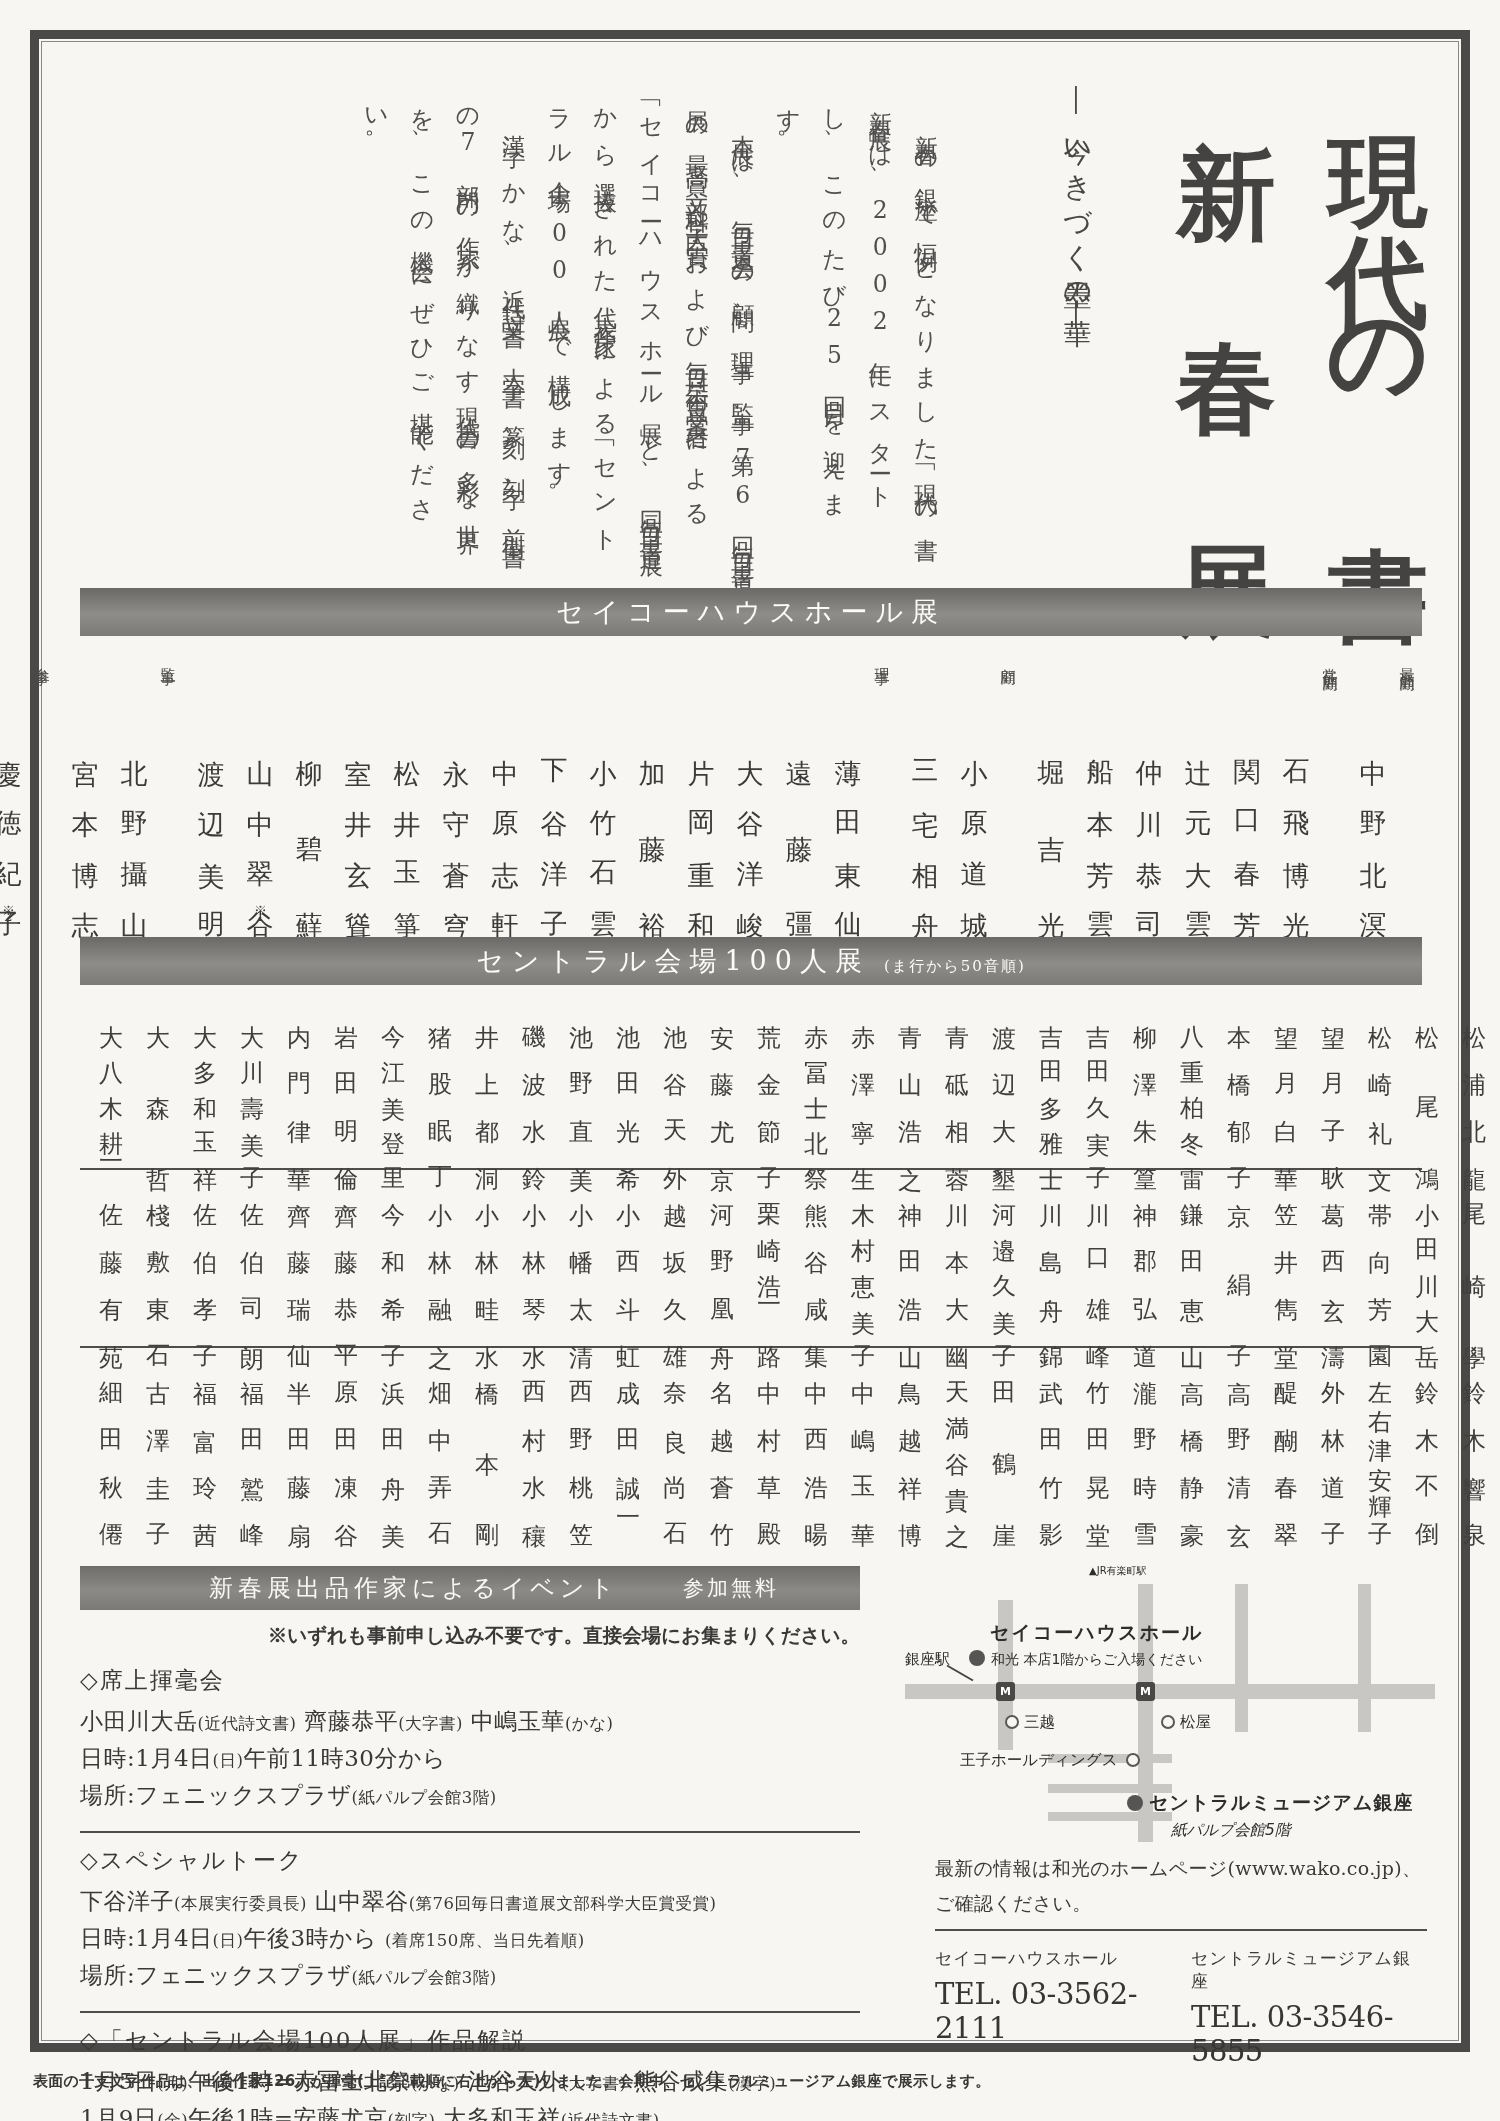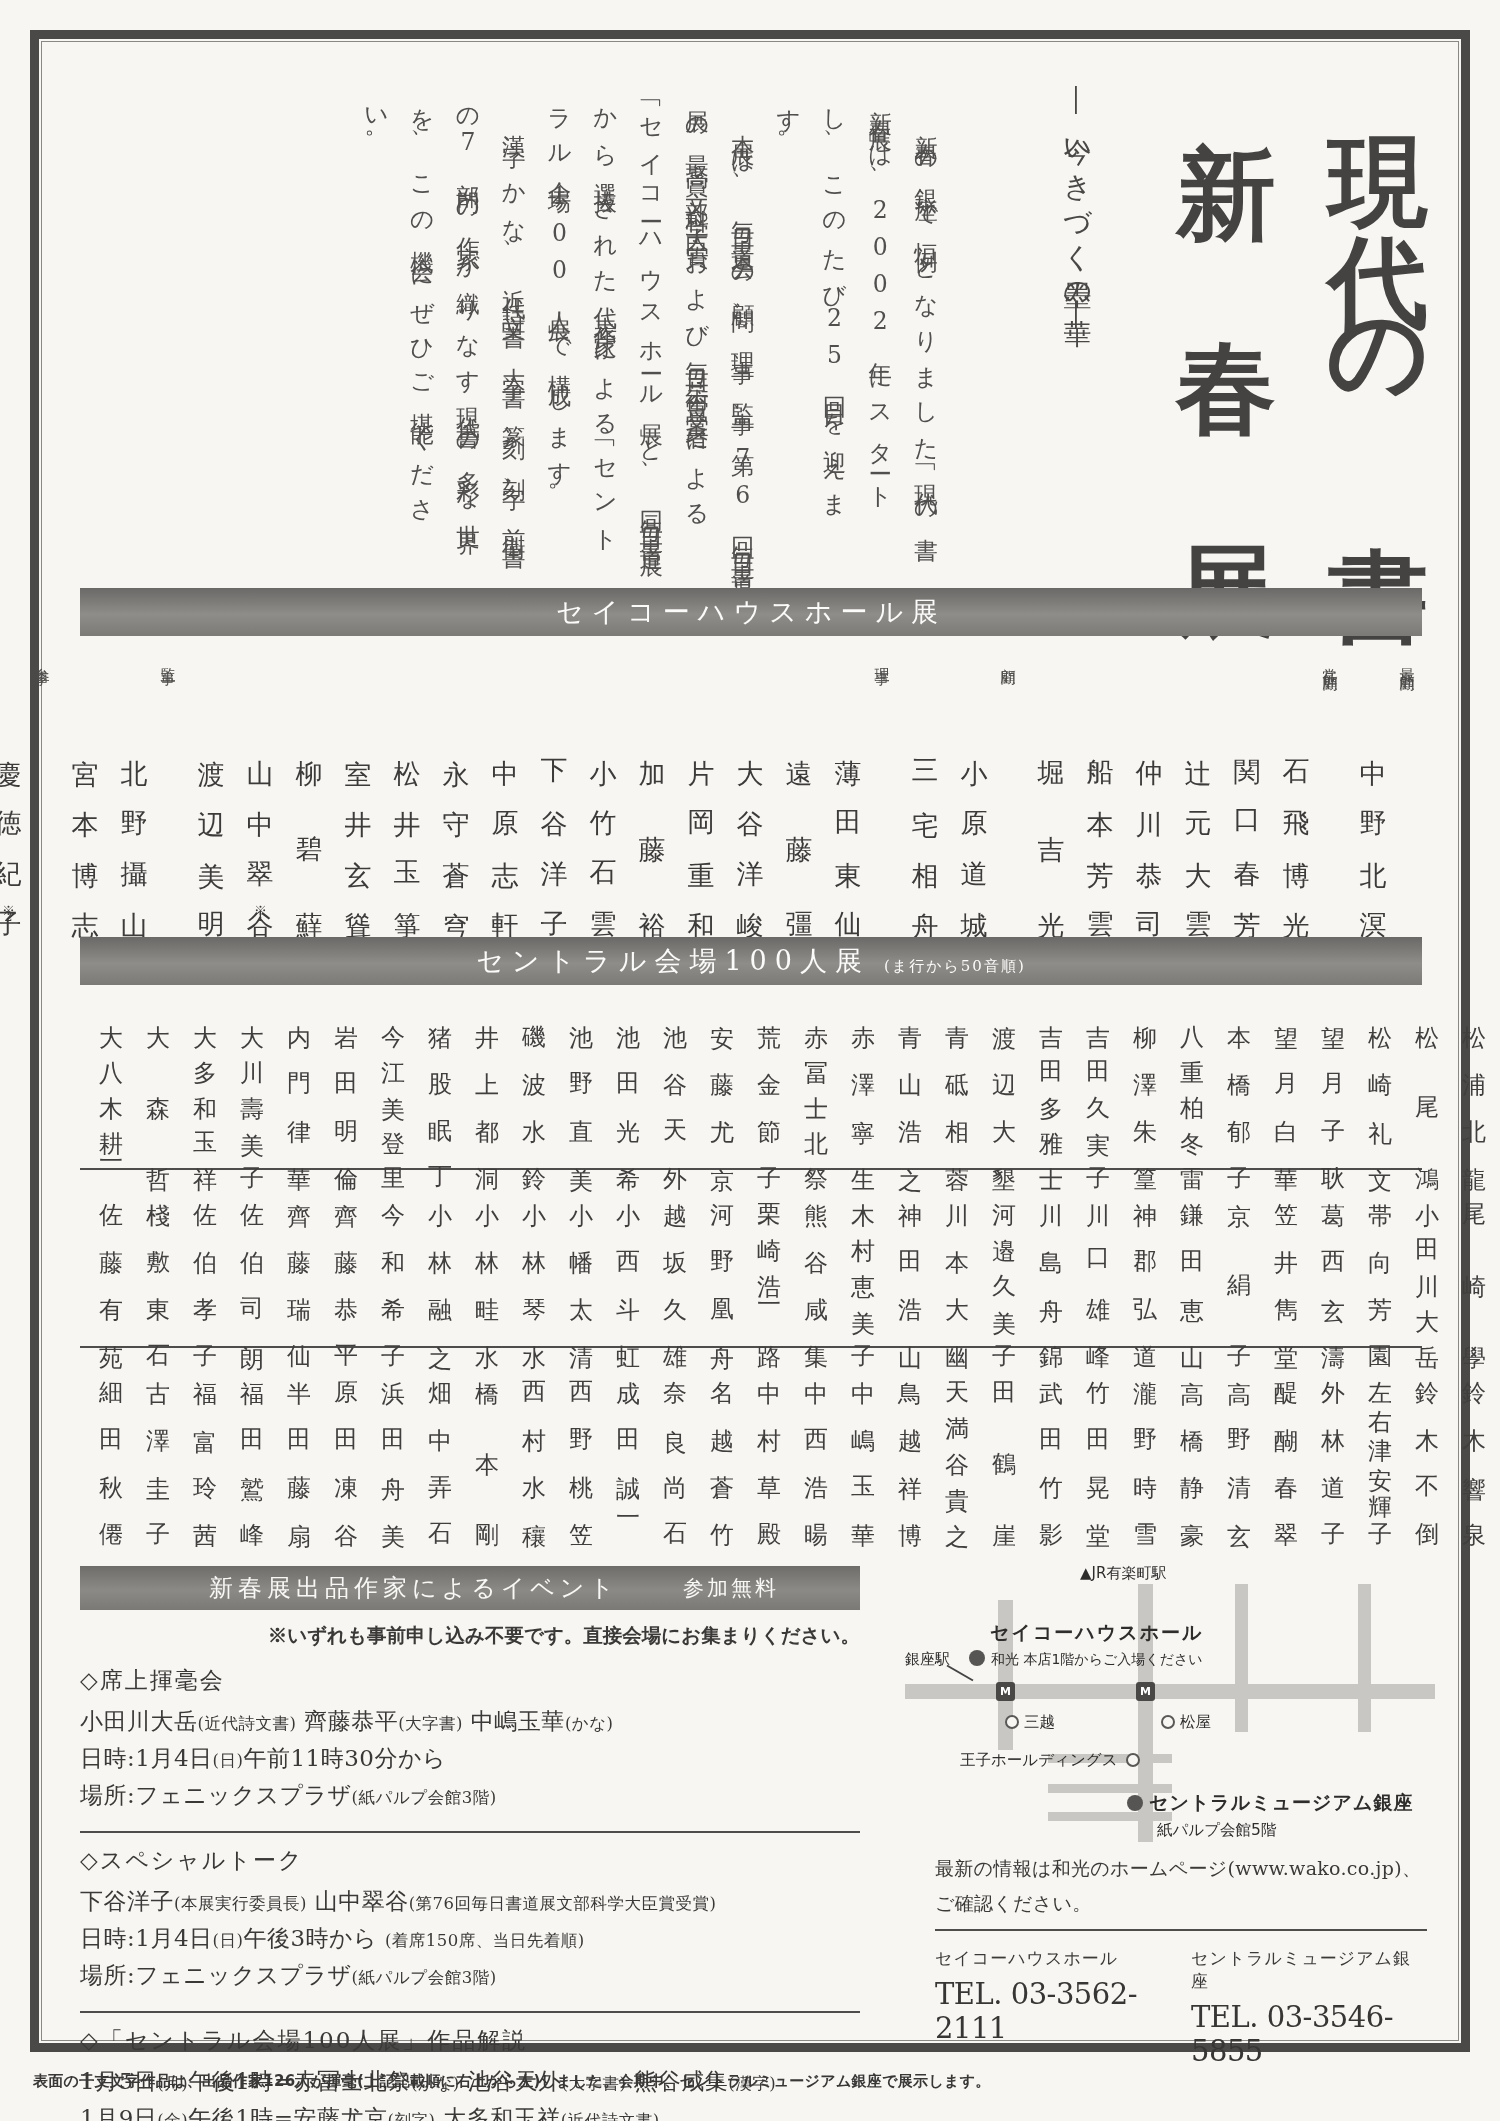--- a/index.html
+++ b/index.html
@@ -355,39 +355,39 @@
     <div class="road" style="left:93px;top:28px;width:15px;height:150px;"></div>
     <div class="road" style="left:233px;top:12px;width:15px;height:258px;"></div>
     <div class="road" style="left:330px;top:12px;width:13px;height:148px;"></div>
     <div class="road" style="left:453px;top:12px;width:13px;height:148px;"></div>
     <div class="road" style="left:143px;top:182px;width:124px;height:9px;"></div>
     <div class="road" style="left:143px;top:212px;width:124px;height:9px;"></div>
     <div class="road" style="left:143px;top:240px;width:124px;height:9px;"></div>
     <div class="metro" style="left:91px;top:110px;">M</div>
     <div class="metro" style="left:231px;top:110px;">M</div>
     <div class="ginza-arrow"></div>
-    <div class="m-label" style="left:175px;top:-8px;font-size:15px;">▲JR有楽町駅</div>
+    <div class="m-label" style="left:184px;top:-8px;font-size:10px;">▲JR有楽町駅</div>
     <div class="m-label" style="left:0;top:78px;font-size:15px;">銀座駅</div>
     <div class="m-label" style="left:85px;top:48px;font-size:19px;font-weight:700;letter-spacing:2px;">セイコーハウスホール</div>
     <div class="m-label" style="left:64px;top:78px;font-size:14px;">
       <span class="dot"></span><span>和光 本店1階からご入場ください</span>
     </div>
     <div class="m-label" style="left:100px;top:140px;font-size:15.5px;">
       <span class="circ"></span><span>三越</span>
     </div>
     <div class="m-label" style="left:256px;top:140px;font-size:15.5px;">
       <span class="circ"></span><span>松屋</span>
     </div>
     <div class="m-label" style="left:55px;top:178px;font-size:15.5px;">
       <span>王子ホールディングス</span> <span class="circ" style="margin:0 0 0 4px;"></span>
     </div>
     <div class="m-label" style="left:222px;top:218px;font-size:19px;font-weight:700;letter-spacing:1px;">
       <span class="dot"></span><span>セントラルミュージアム銀座</span>
     </div>
-    <div class="m-label" style="left:252px;top:248px;font-size:15.5px;">紙パルプ会館5階</div>
+    <div class="m-label" style="left:266px;top:248px;font-size:15.5px;font-style:italic;">紙パルプ会館5階</div>
   </div>
 
   <div class="contact">
     <div class="info">
 
     <div class="info-line">最新の情報は和光のホームページ(www.wako.co.jp)、</div>
         <div class="info-line">ご確認ください。</div>
       </div>
     <div class="c-divider"></div>
     <div class="venues">

